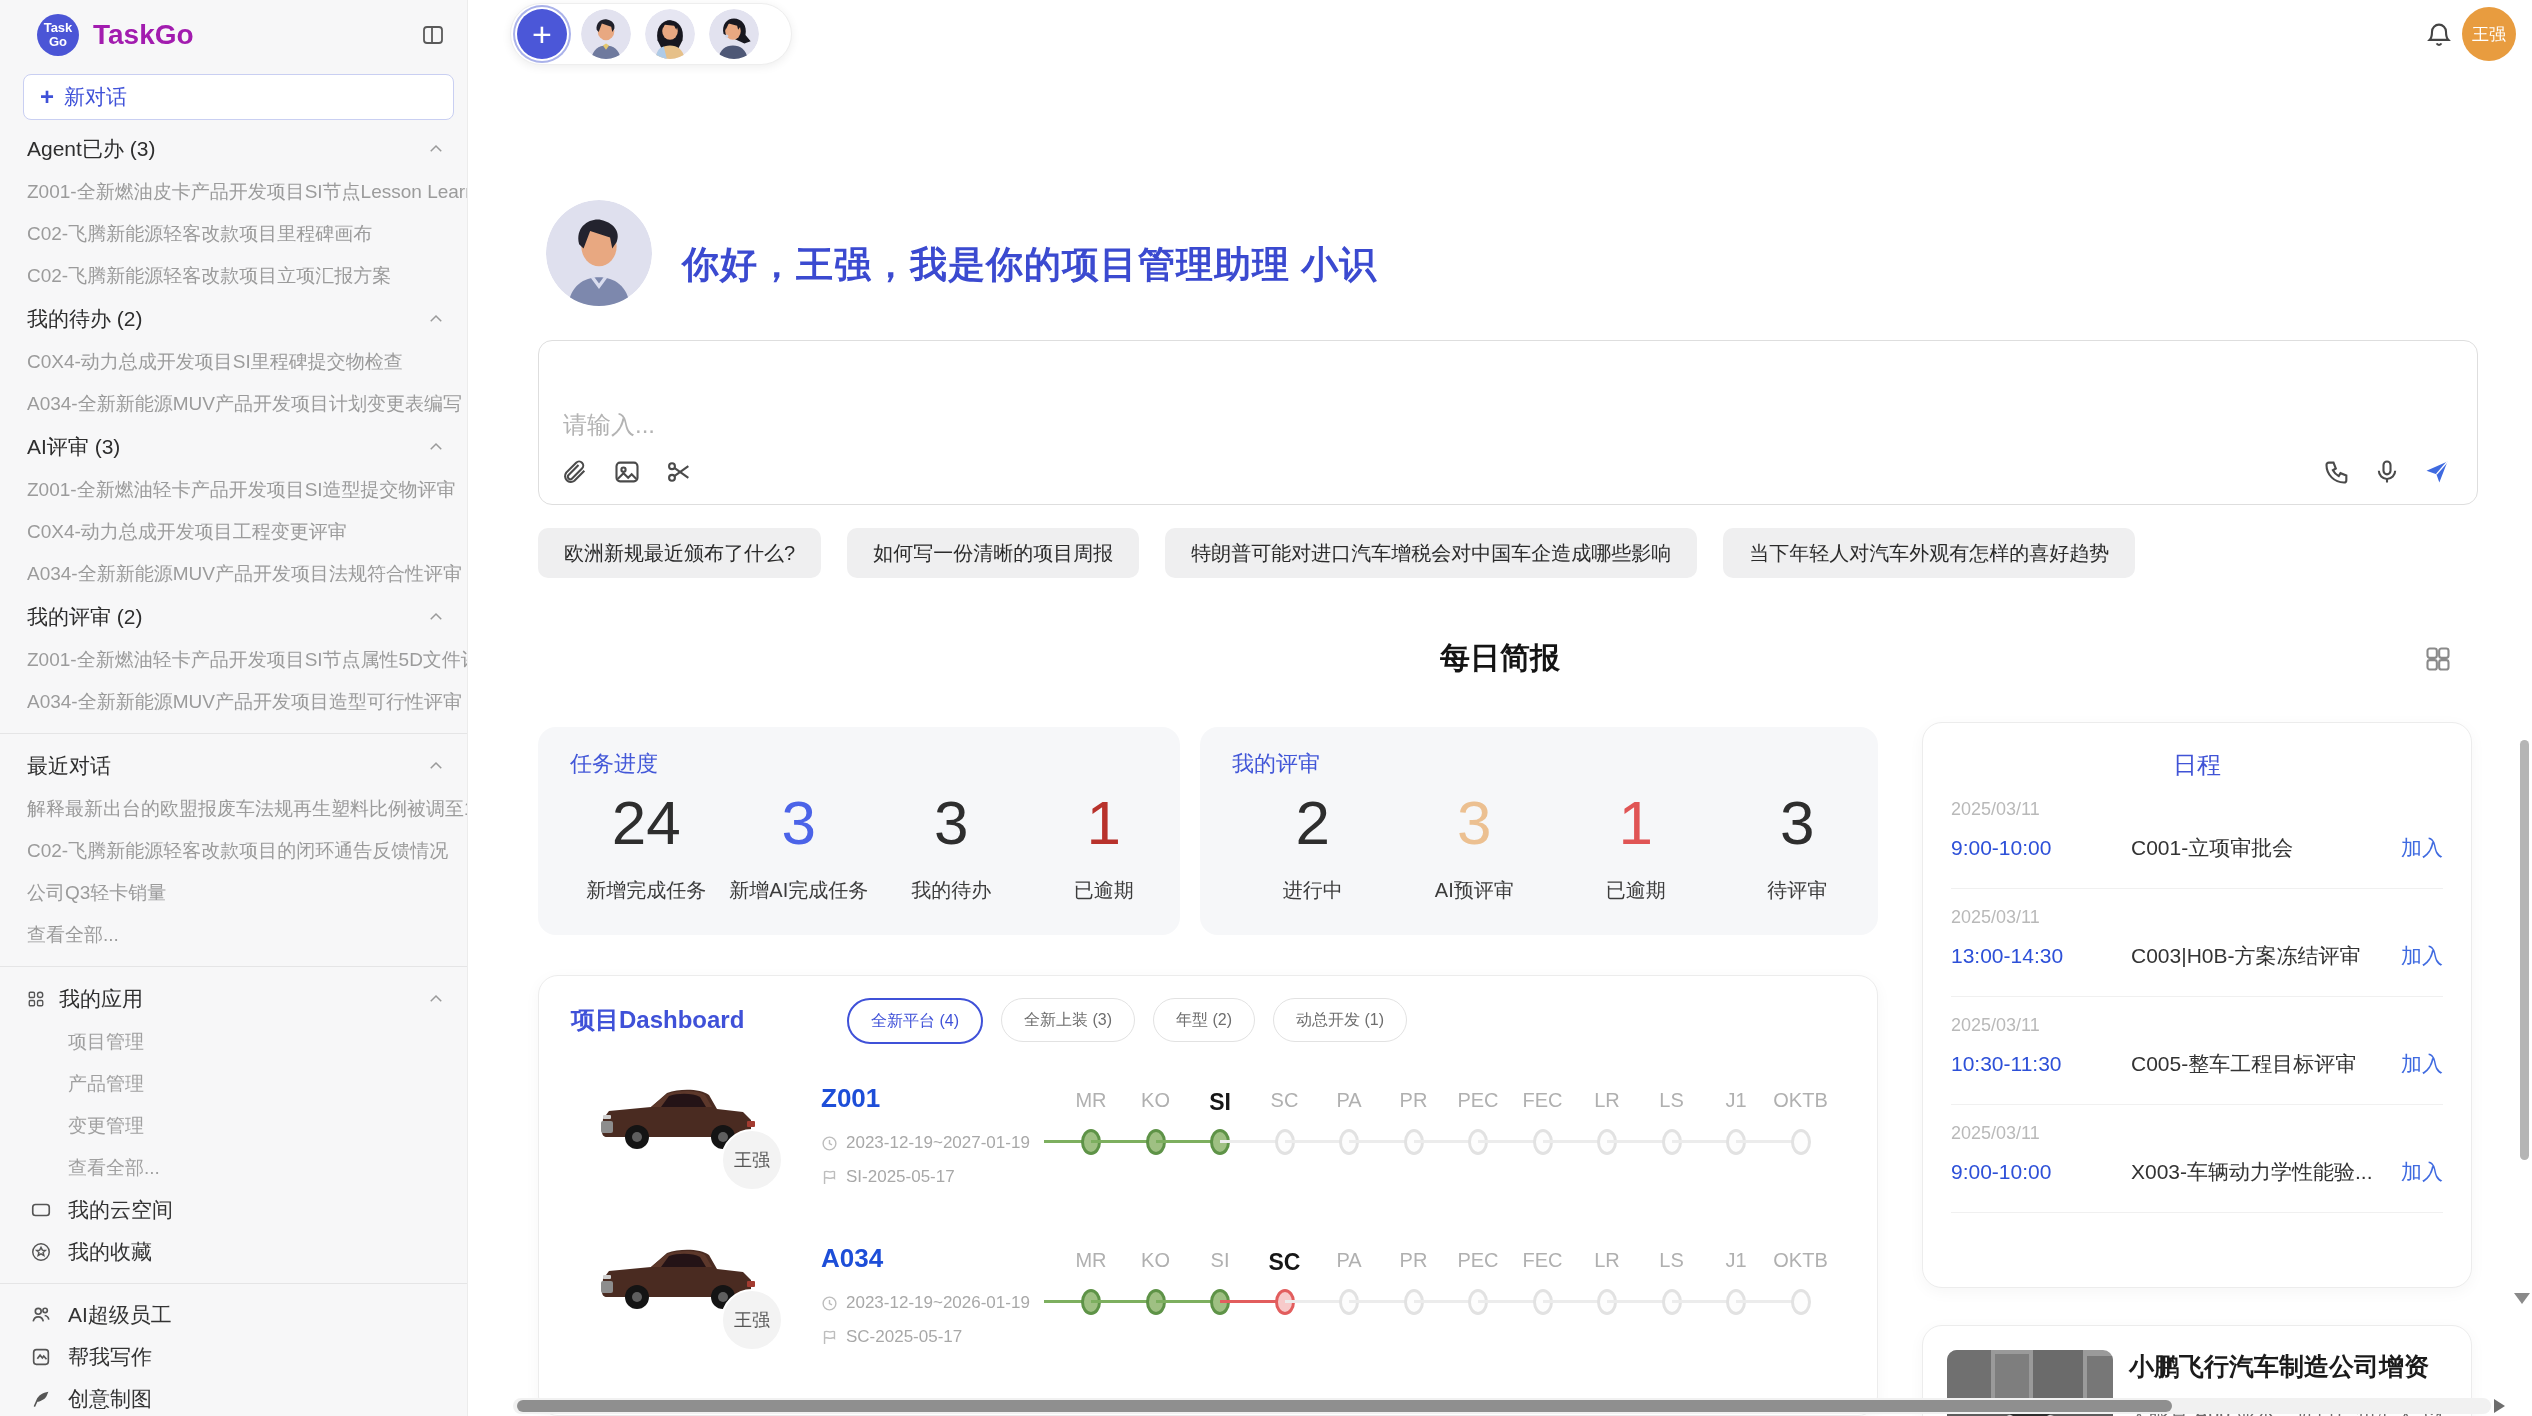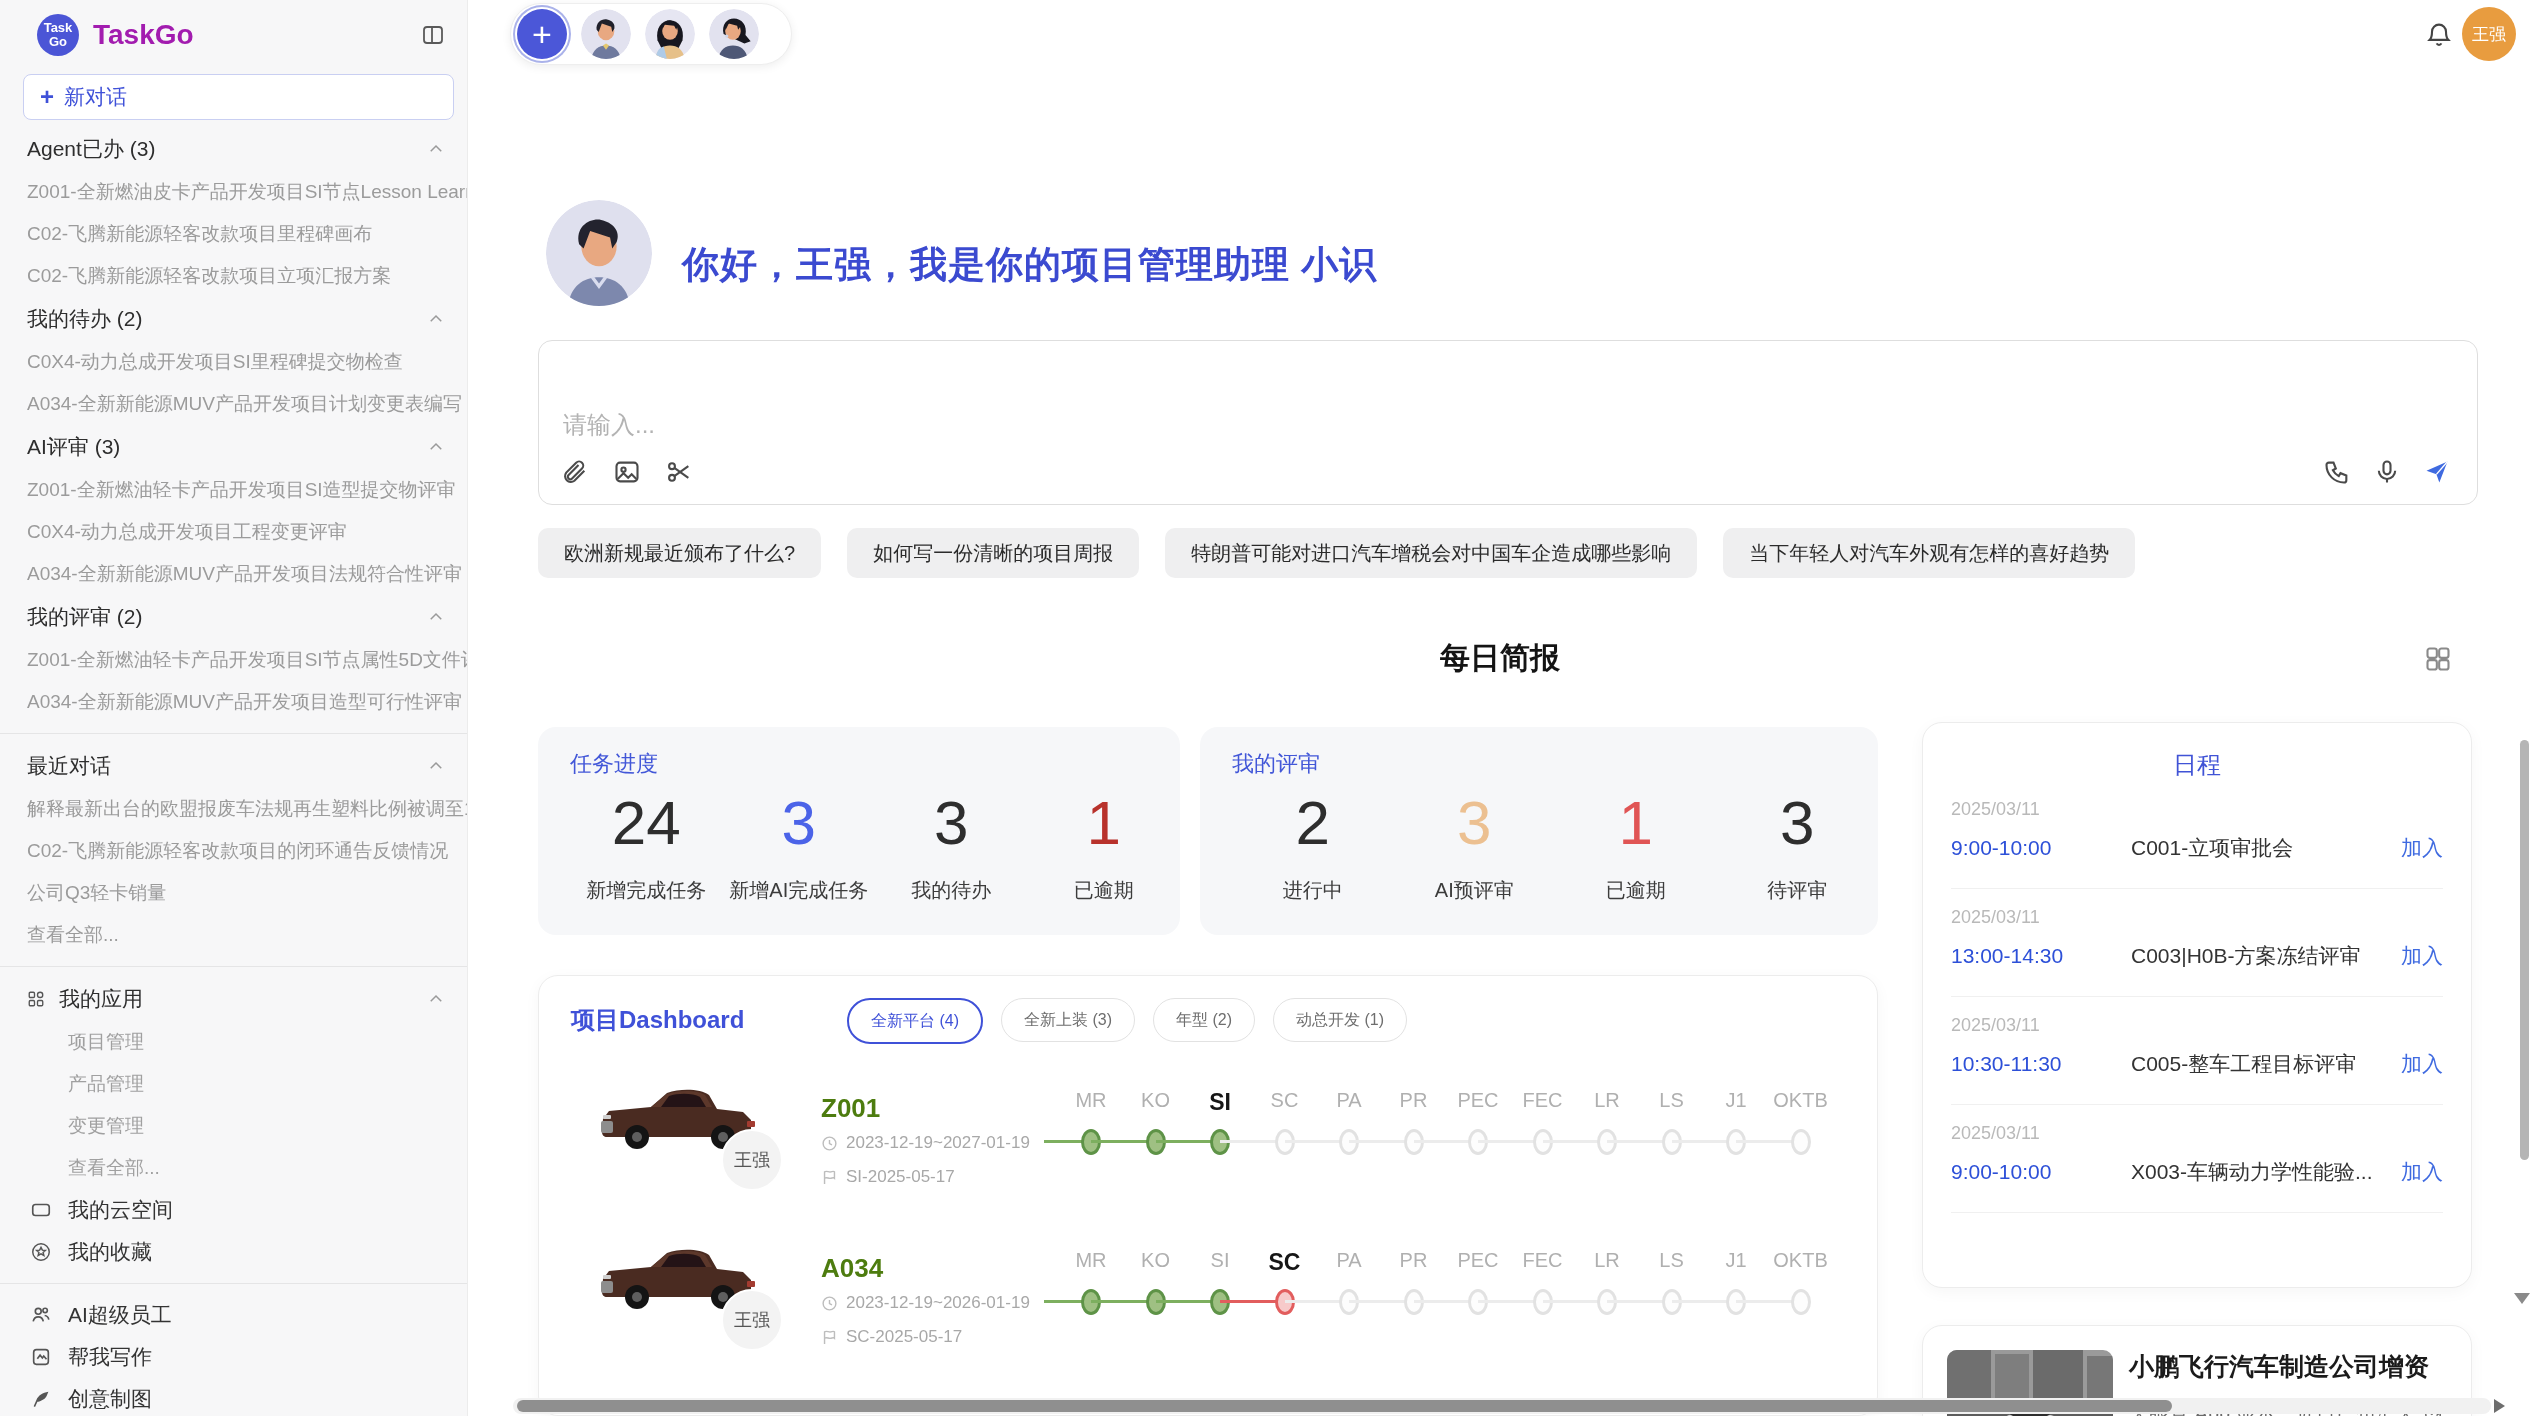--- a/index.html
+++ b/index.html
@@ -70,21 +70,21 @@
   .dashboard{left:70px;top:975px;width:1340px;height:441px;overflow:hidden;}
   .dash-title{position:absolute;left:32px;top:28px;font-size:24px;font-weight:bold;color:#3f51d8;}
   .tabs{position:absolute;left:308px;top:22px;display:flex;gap:18px;}
   .tab{height:42px;border:1px solid #e2e2e2;border-radius:999px;display:flex;align-items:center;padding:0 22px;
        font-size:16px;color:#6e6e6e;background:#fff;cursor:pointer;white-space:nowrap;}
   .tab.active{border:2px solid #3f51d8;color:#3f51d8;}
   .proj-row{position:absolute;left:0;width:100%;height:160px;}
   .truck{position:absolute;left:50px;top:8px;}
   .owner{position:absolute;left:182px;top:58px;width:58px;height:58px;border-radius:50%;background:#f3f3f3;
          border:2px solid #fff;display:flex;align-items:center;justify-content:center;font-size:18px;color:#555;}
-  .pcode{position:absolute;left:282px;top:22px;font-size:26px;font-weight:bold;color:#4d7c0f;}
+  .pcode{position:absolute;left:282px;top:12px;font-size:26px;font-weight:bold;color:#1d4ed8;}
   .pmeta{position:absolute;left:282px;display:flex;align-items:center;gap:8px;font-size:17px;color:#a8a8a8;white-space:nowrap;}
   .pmeta svg{width:17px;height:17px;color:#bdbdbd;}
   .track{position:absolute;left:505px;top:10px;width:810px;height:90px;}
   .ms-label{position:absolute;top:8px;transform:translateX(-50%);font-size:20px;color:#b0b0b0;white-space:nowrap;}
   .ms-label.cur{font-size:23px;font-weight:bold;color:#161616;}
   .ms-dot{position:absolute;width:20px;height:26px;border-radius:50%;box-sizing:border-box;transform:translateX(-50%);top:48px;}
   .ms-seg{position:absolute;height:3px;top:59px;}
 
   .schedule{left:1454px;top:722px;width:550px;height:566px;padding:0 28px;}
   .sch-title{text-align:center;font-size:24px;color:#4053d6;margin-top:26px;}

